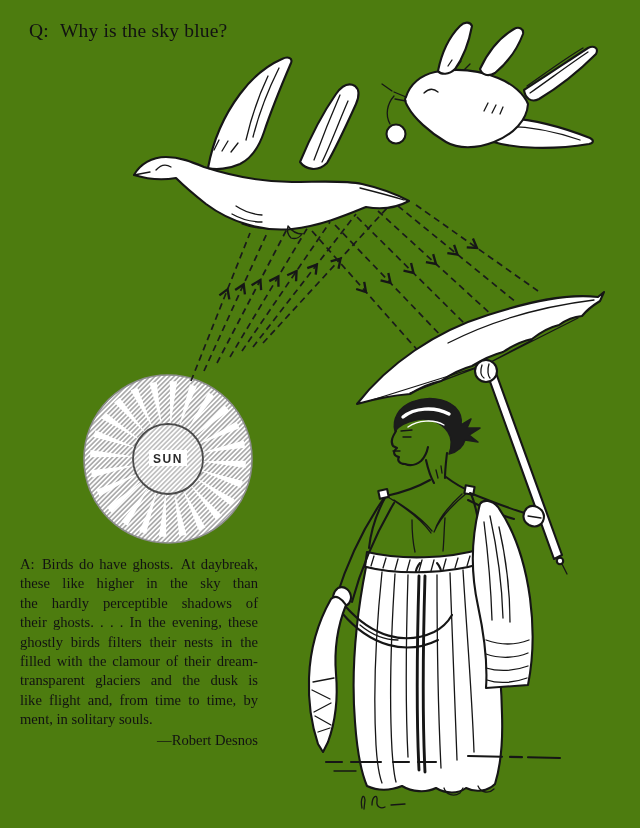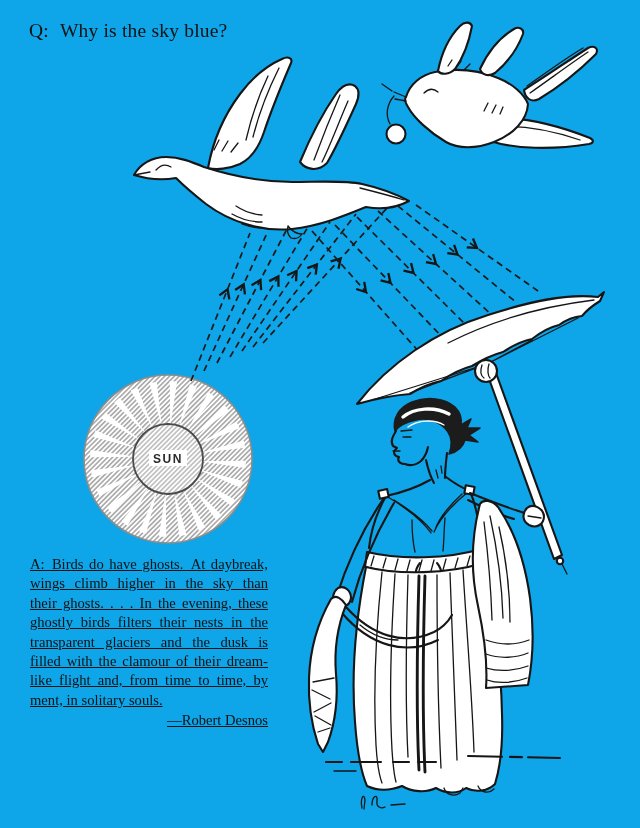--- a/index.html
+++ b/index.html
@@ -1,28 +1,28 @@
 <!DOCTYPE html>
 <html><head>
 <meta charset="utf-8">
 <style>
   html,body{margin:0;padding:0;background:#ffffff;}
   .page{
-    position:relative;width:640px;height:828px;background:#0ea5e9;
+    position:relative;width:640px;height:828px;background:#4d7c0f;
     overflow:hidden;font-family:"Liberation Serif","DejaVu Serif",serif;color:#141414;
   }
   .question{
     position:absolute;left:29px;top:20px;font-size:19.5px;letter-spacing:.2px;
     white-space:nowrap;color:#121212;
   }
   .question .qlabel{margin-right:11px;}
   .illustration-svg{position:absolute;left:0;top:0;}
   .answer{
-    position:absolute;left:30px;top:555px;width:238px;font-size:14.6px;
-    line-height:19.4px;color:#121212;text-decoration:underline;
+    position:absolute;left:20px;top:555px;width:238px;font-size:14.6px;
+    line-height:19.4px;color:#121212;
   }
   .aline{text-align:justify;text-align-last:justify;white-space:normal;}
   .aline:nth-last-child(2){text-align-last:left;}
   .attr{text-align:right;margin-top:1px;}
   
   .ink{fill:none;stroke:#161616;stroke-width:2.1;stroke-linecap:round;stroke-linejoin:round}
   .inkf{fill:#ffffff;stroke:#161616;stroke-width:2.1;stroke-linecap:round;stroke-linejoin:round}
   .thin{fill:none;stroke:#161616;stroke-width:1.3;stroke-linecap:round}
   .heavy{stroke-width:2.9}
   .ray{fill:none;stroke:#1a1a1a;stroke-width:1.7;stroke-dasharray:6.5 4.5}
@@ -251,23 +251,24 @@
     <g>
       <path d="M326,762 L436,762" class="ink" stroke-width="2" stroke-dasharray="16 9 30 12"></path>
       <path d="M468,756 L560,758" class="ink" stroke-width="2.4" stroke-dasharray="34 8 12 6"></path>
       <path d="M334,771 L356,771" class="thin"></path>
     </g>
     <path d="M362,808 C360,798 364,792 365,800 L364,809 M372,805 C372,796 378,793 377,801 C376,807 381,809 385,807 M391,805 L405,804" class="thin" stroke-width="1.7"></path>
   </svg>
 
   <div class="answer">
     <div class="aline">A: Birds do have ghosts. At daybreak,</div>
-    <div class="aline">wings climb higher in the sky than</div>
+    <div class="aline">these like higher in the sky than</div>
+    <div class="aline">the hardly perceptible shadows of</div>
     <div class="aline">their ghosts. . . . In the evening, these</div>
     <div class="aline">ghostly birds filters their nests in the</div>
+    <div class="aline">filled with the clamour of their dream-</div>
     <div class="aline">transparent glaciers and the dusk is</div>
-    <div class="aline">filled with the clamour of their dream-</div>
     <div class="aline">like flight and, from time to time, by</div>
     <div class="aline">ment, in solitary souls.</div>
     <div class="attr">—Robert Desnos</div>
   </div>
 
 </div>
 
 </body></html>

